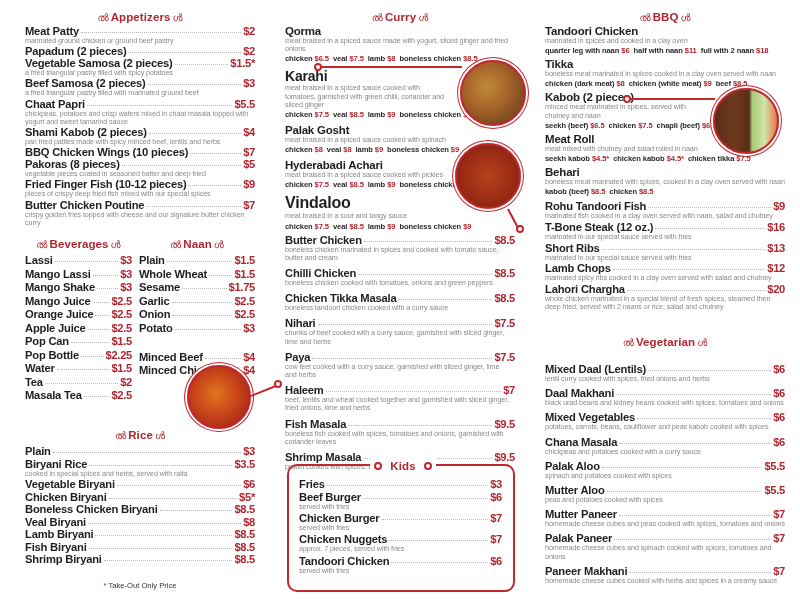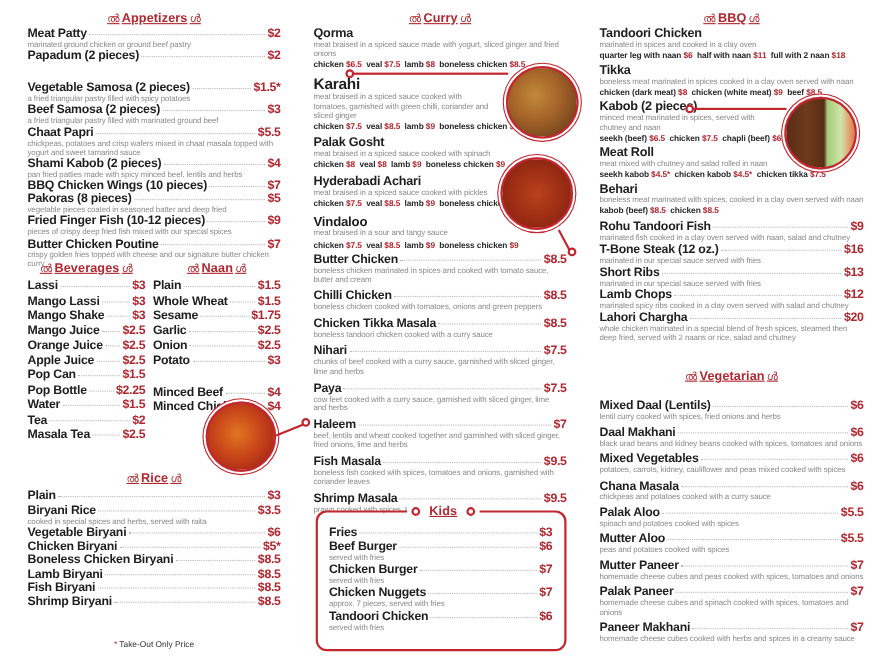--- a/index.html
+++ b/index.html
@@ -1,19 +1,19 @@
 <!DOCTYPE html>
 <html><head>
 <meta charset="utf-8">
 <style>
   * { box-sizing: border-box; margin: 0; padding: 0; }
   html, body { width: 800px; height: 600px; background: #ffffff; overflow: hidden; }
   body { font-family: "Liberation Sans", "DejaVu Sans", sans-serif; color: #2a2a2a; position: relative; }
   .col { position: absolute; top: 0; }
-  .heading { text-align: center; color: #b0272f; font-size: 11.5px; font-weight: bold; letter-spacing: 0.1px; height: 16px; line-height: 16px; white-space: nowrap; text-decoration: underline; }
+  .heading { text-align: center; color: #b0272f; font-size: 11.5px; font-weight: bold; letter-spacing: 0.1px; height: 16px; line-height: 16px; white-space: nowrap; }
   .heading .orn { color: #b0272f; font-weight: normal; font-size: 10px; margin: 0 2px; }
   .item { position: relative; }
   .row { display: flex; align-items: baseline; }
   .name { font-size: 11.2px; font-weight: bold; color: #1e1e1e; white-space: nowrap; letter-spacing: -0.2px; }
   .dots { flex: 1; border-bottom: 1px dotted #b8b8b8; margin: 0 2px; transform: translateY(-2px); min-width: 6px; }
   .price { font-size: 11.2px; color: #b0272f; white-space: nowrap; font-weight: bold; letter-spacing: -0.3px; }
   .desc { font-size: 7.2px; color: #8a8a8a; line-height: 8.2px; letter-spacing: -0.1px; }
   .opts { font-size: 7.6px; color: #2a2a2a; font-weight: bold; line-height: 11px; white-space: nowrap; letter-spacing: -0.1px; }
   .opts .op { color: #b0272f; font-weight: bold; margin-right: 4px; }
   .food { position: absolute; border-radius: 50%; border: 2px solid #c2262e; box-shadow: 0 0 0 2px #fff, 0 0 0 3px #c2262e; }
@@ -37,21 +37,21 @@
         </div>
         <div class="desc">marinated ground chicken or ground beef pastry</div>
       </div>
       <div class="item" style="margin-top:0px">
         <div class="row">
           <span class="name">Papadum (2 pieces)</span>
           <span class="dots"></span>
           <span class="price">$2</span>
         </div>
       </div>
-      <div class="item" style="margin-top:17px">
+      <div class="item" style="margin-top:0px">
         <div class="row">
           <span class="name">Vegetable Samosa (2 pieces)</span>
           <span class="dots"></span>
           <span class="price">$1.5*</span>
         </div>
         <div class="desc">a fried triangular pastry filled with spicy potatoes</div>
       </div>
       <div class="item" style="margin-top:0px">
         <div class="row">
           <span class="name">Beef Samosa (2 pieces)</span>
@@ -276,20 +276,27 @@
           <span class="name">Chicken Biryani</span>
           <span class="dots"></span>
           <span class="price">$5*</span>
         </div>
       </div>
       <div class="item" style="margin-top:0.5px">
         <div class="row">
           <span class="name">Boneless Chicken Biryani</span>
           <span class="dots"></span>
           <span class="price">$8.5</span>
+        </div>
+      </div>
+      <div class="item" style="margin-top:0.5px">
+        <div class="row">
+          <span class="name">Veal Biryani</span>
+          <span class="dots"></span>
+          <span class="price">$8</span>
         </div>
       </div>
       <div class="item" style="margin-top:0.5px">
         <div class="row">
           <span class="name">Lamb Biryani</span>
           <span class="dots"></span>
           <span class="price">$8.5</span>
         </div>
       </div>
       <div class="item" style="margin-top:0.5px">
@@ -333,21 +340,21 @@
         <div class="name" style="font-size:11.5px">Palak Gosht</div>
         <div class="desc" style="max-width:165px">meat braised in a spiced sauce cooked with spinach</div>
         <div class="opts"><span>chicken</span> <span class="op">$8</span><span>veal</span> <span class="op">$8</span><span>lamb</span> <span class="op">$9</span><span>boneless chicken</span> <span class="op">$9</span></div>
       </div>
       <div class="item" style="margin-top:4px">
         <div class="name" style="font-size:11.5px">Hyderabadi Achari</div>
         <div class="desc" style="max-width:165px">meat braised in a spiced sauce cooked with pickles</div>
         <div class="opts"><span>chicken</span> <span class="op">$7.5</span><span>veal</span> <span class="op">$8.5</span><span>lamb</span> <span class="op">$9</span><span>boneless chicken</span> <span class="op">$9</span></div>
       </div>
       <div class="item" style="margin-top:4px">
-        <div class="name" style="font-size:12px">Vindaloo</div>
+        <div class="name" style="font-size:16px">Vindaloo</div>
         <div class="desc" style="max-width:165px">meat braised in a sour and tangy sauce</div>
         <div class="opts"><span>chicken</span> <span class="op">$7.5</span><span>veal</span> <span class="op">$8.5</span><span>lamb</span> <span class="op">$9</span><span>boneless chicken</span> <span class="op">$9</span></div>
       </div>
       <div class="item" style="margin-top:2px">
         <div class="row">
           <span class="name">Butter Chicken</span>
           <span class="dots"></span>
           <span class="price">$8.5</span>
         </div>
         <div class="desc" style="max-width:225px">boneless chicken marinated in spices and cooked with tomato sauce, butter and cream</div>
@@ -553,21 +560,21 @@
           <span class="price">$6</span>
         </div>
         <div class="desc">black urad beans and kidney beans cooked with spices, tomatoes and onions</div>
       </div>
       <div class="item" style="margin-top:4px">
         <div class="row">
           <span class="name">Mixed Vegetables</span>
           <span class="dots"></span>
           <span class="price">$6</span>
         </div>
-        <div class="desc">potatoes, carrots, kidney, cauliflower and peas mixed cooked with spices</div>
+        <div class="desc">potatoes, carrots, beans, cauliflower and peas kabob cooked with spices</div>
       </div>
       <div class="item" style="margin-top:4px">
         <div class="row">
           <span class="name">Chana Masala</span>
           <span class="dots"></span>
           <span class="price">$6</span>
         </div>
         <div class="desc">chickpeas and potatoes cooked with a curry sauce</div>
       </div>
       <div class="item" style="margin-top:4px">

